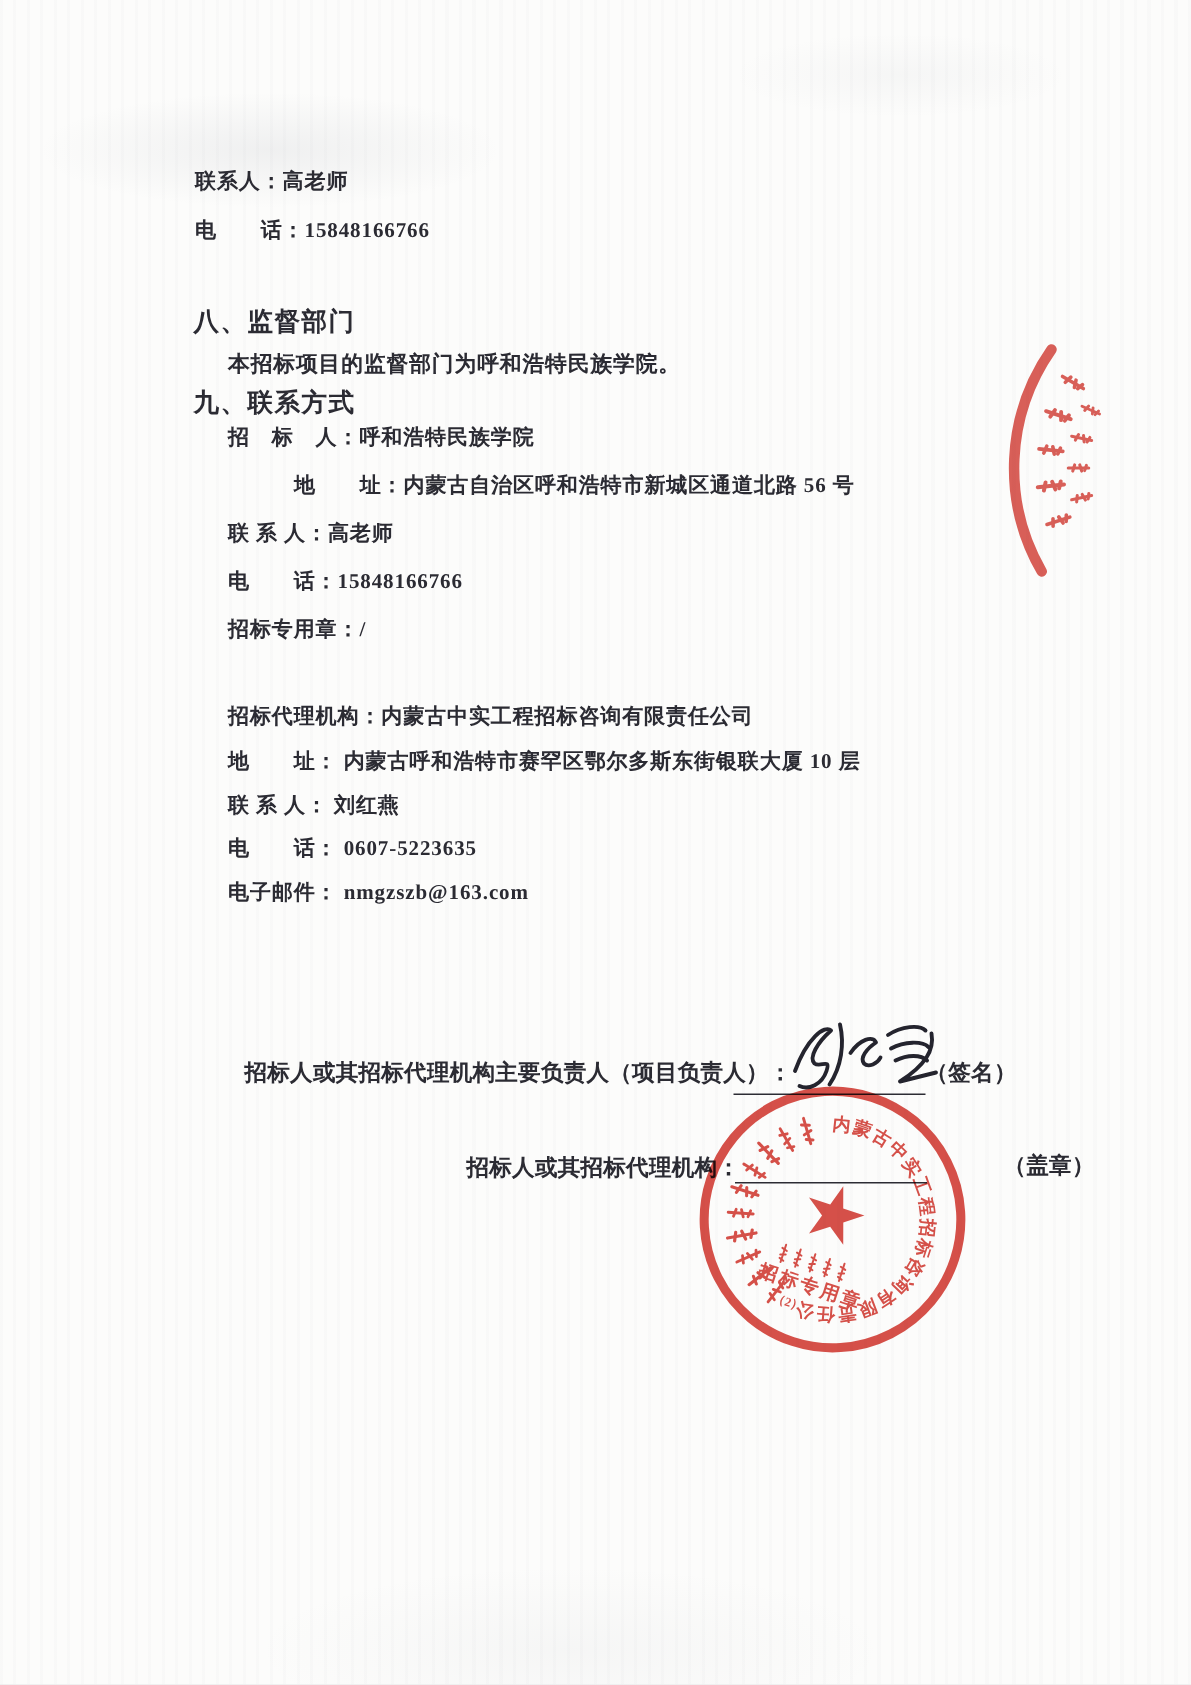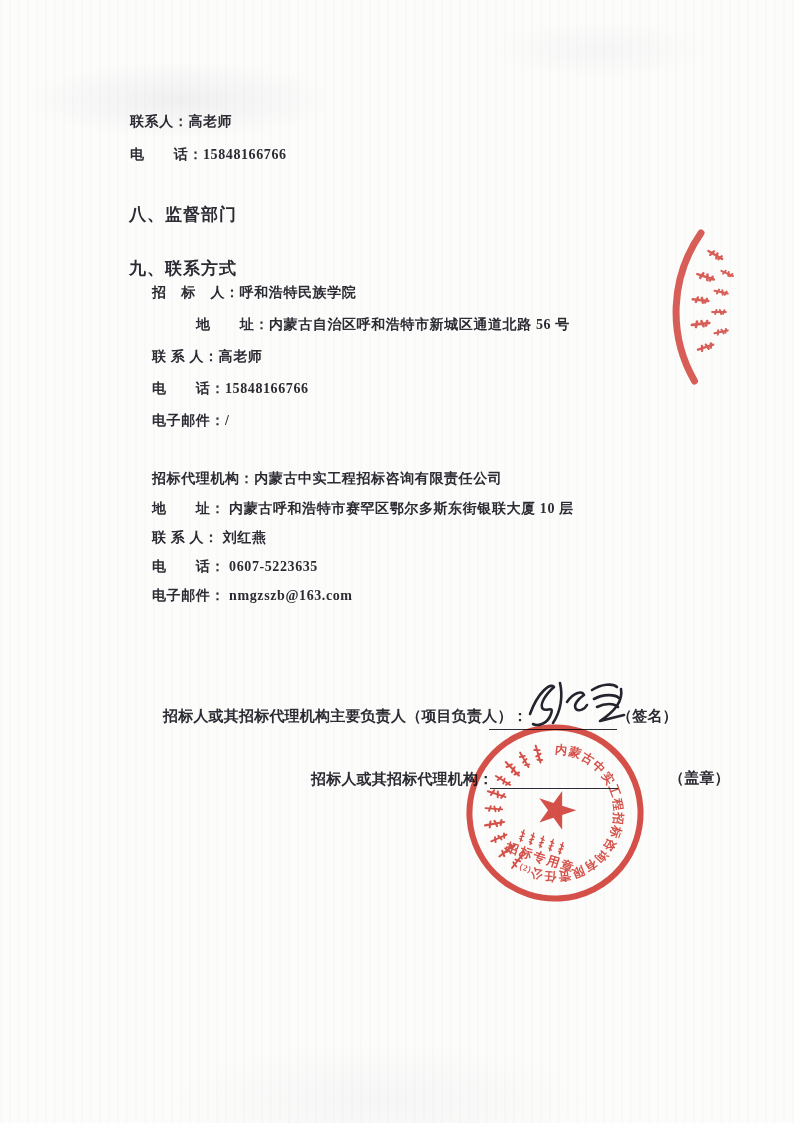--- a/index.html
+++ b/index.html
@@ -42,28 +42,29 @@
 </style>
 </head>
 <body>
 
 <div class="page">
 
   <div class="line" style="left:130px; top:113px;">联系人：高老师</div>
   <div class="line" style="left:130px; top:146px;">电　　话：15848166766</div>
 
   <div class="line h-sec" style="left:129px; top:204px;">八、监督部门</div>
+  <div class="line" style="left:152px; top:234px; font-size:14.5px;">本招标项目的监督部门为呼和浩特民族学院。</div>
 
   <div class="line h-sec" style="left:129px; top:258px;">九、联系方式</div>
 
   <div class="line" style="left:152px; top:284px;">招　标　人：呼和浩特民族学院</div>
   <div class="line" style="left:152px; top:316px;margin-left:44px;">地　　址：内蒙古自治区呼和浩特市新城区通道北路 56 号</div>
   <div class="line" style="left:152px; top:348px;">联 系 人：高老师</div>
   <div class="line" style="left:152px; top:380px;">电　　话：15848166766</div>
-  <div class="line" style="left:152px; top:412px;">电子邮件：/</div>
+  <div class="line" style="left:152px; top:412px;">招标专用章：/</div>
 
   <div class="line" style="left:152px; top:470px;">招标代理机构：内蒙古中实工程招标咨询有限责任公司</div>
   <div class="line" style="left:152px; top:500px;">地　　址： 内蒙古呼和浩特市赛罕区鄂尔多斯东街银联大厦 10 层</div>
   <div class="line" style="left:152px; top:529px;">联 系 人： 刘红燕</div>
   <div class="line" style="left:152px; top:558px;">电　　话： 0607-5223635</div>
   <div class="line" style="left:152px; top:587px;">电子邮件： nmgzszb@163.com</div>
 
   <div class="line sig-label" style="left:163px; top:707px;">招标人或其招标代理机构主要负责人（项目负责人）：</div>
   <div class="blank-rule" style="left:489px; top:729px; width:128px;"></div>
   <div class="line sig-label" style="left:617px; top:707px;">（签名）</div>

